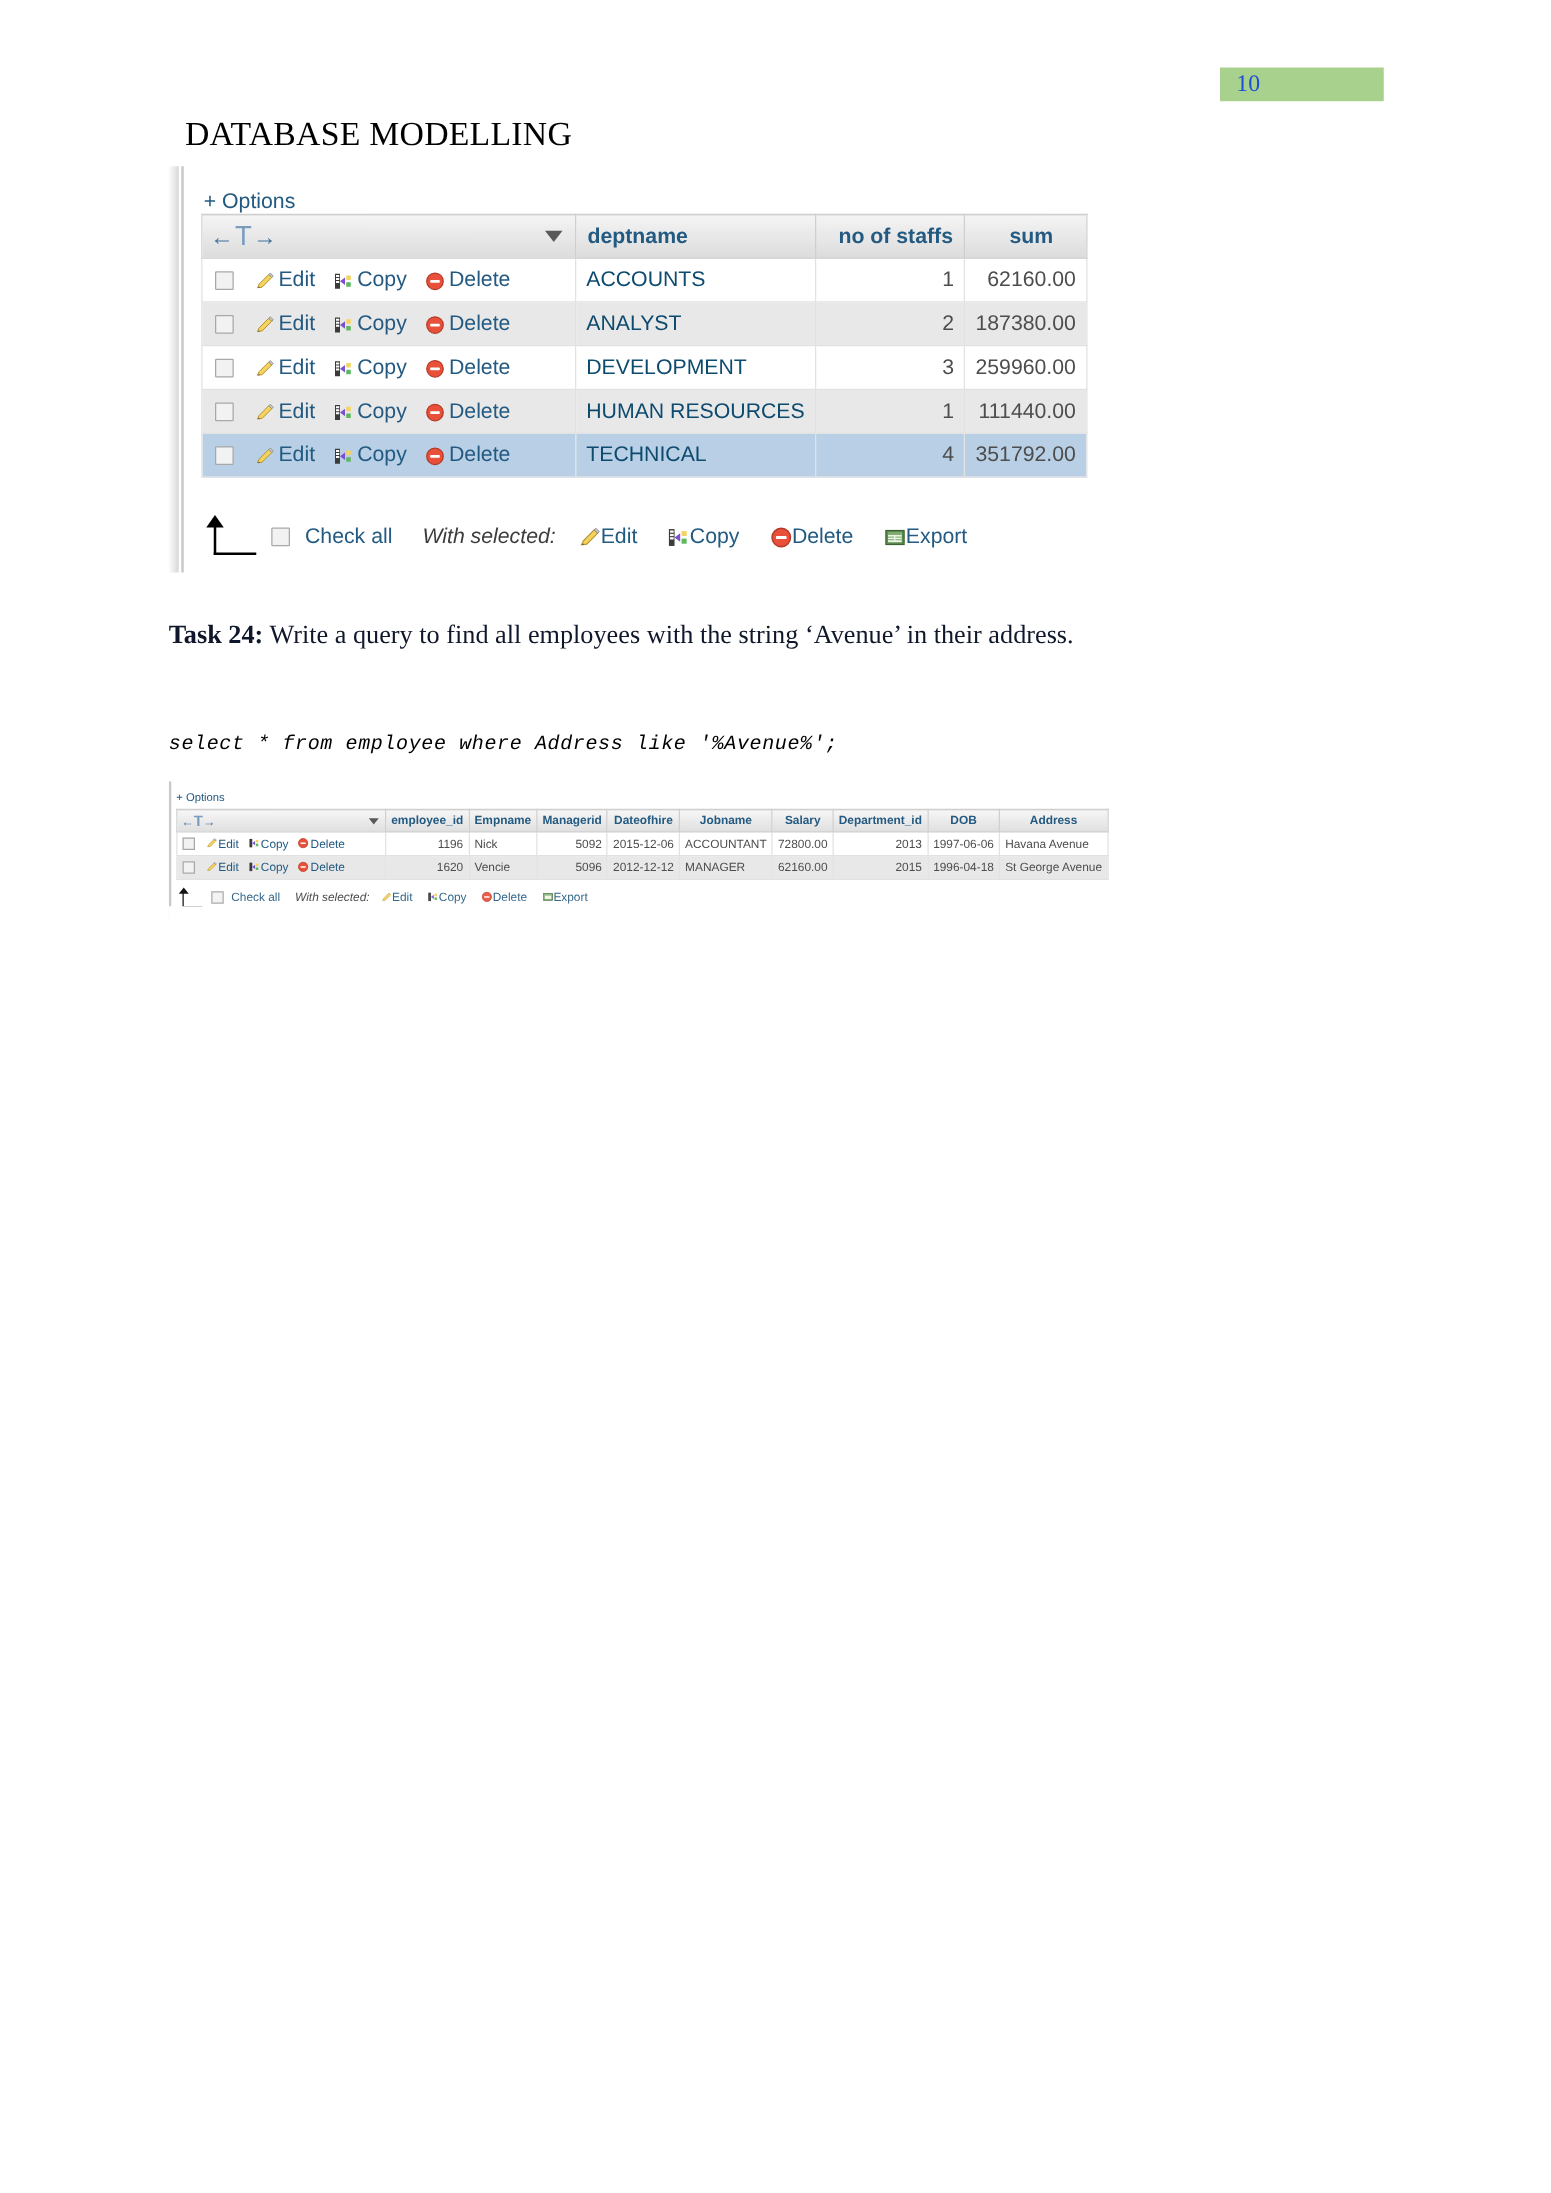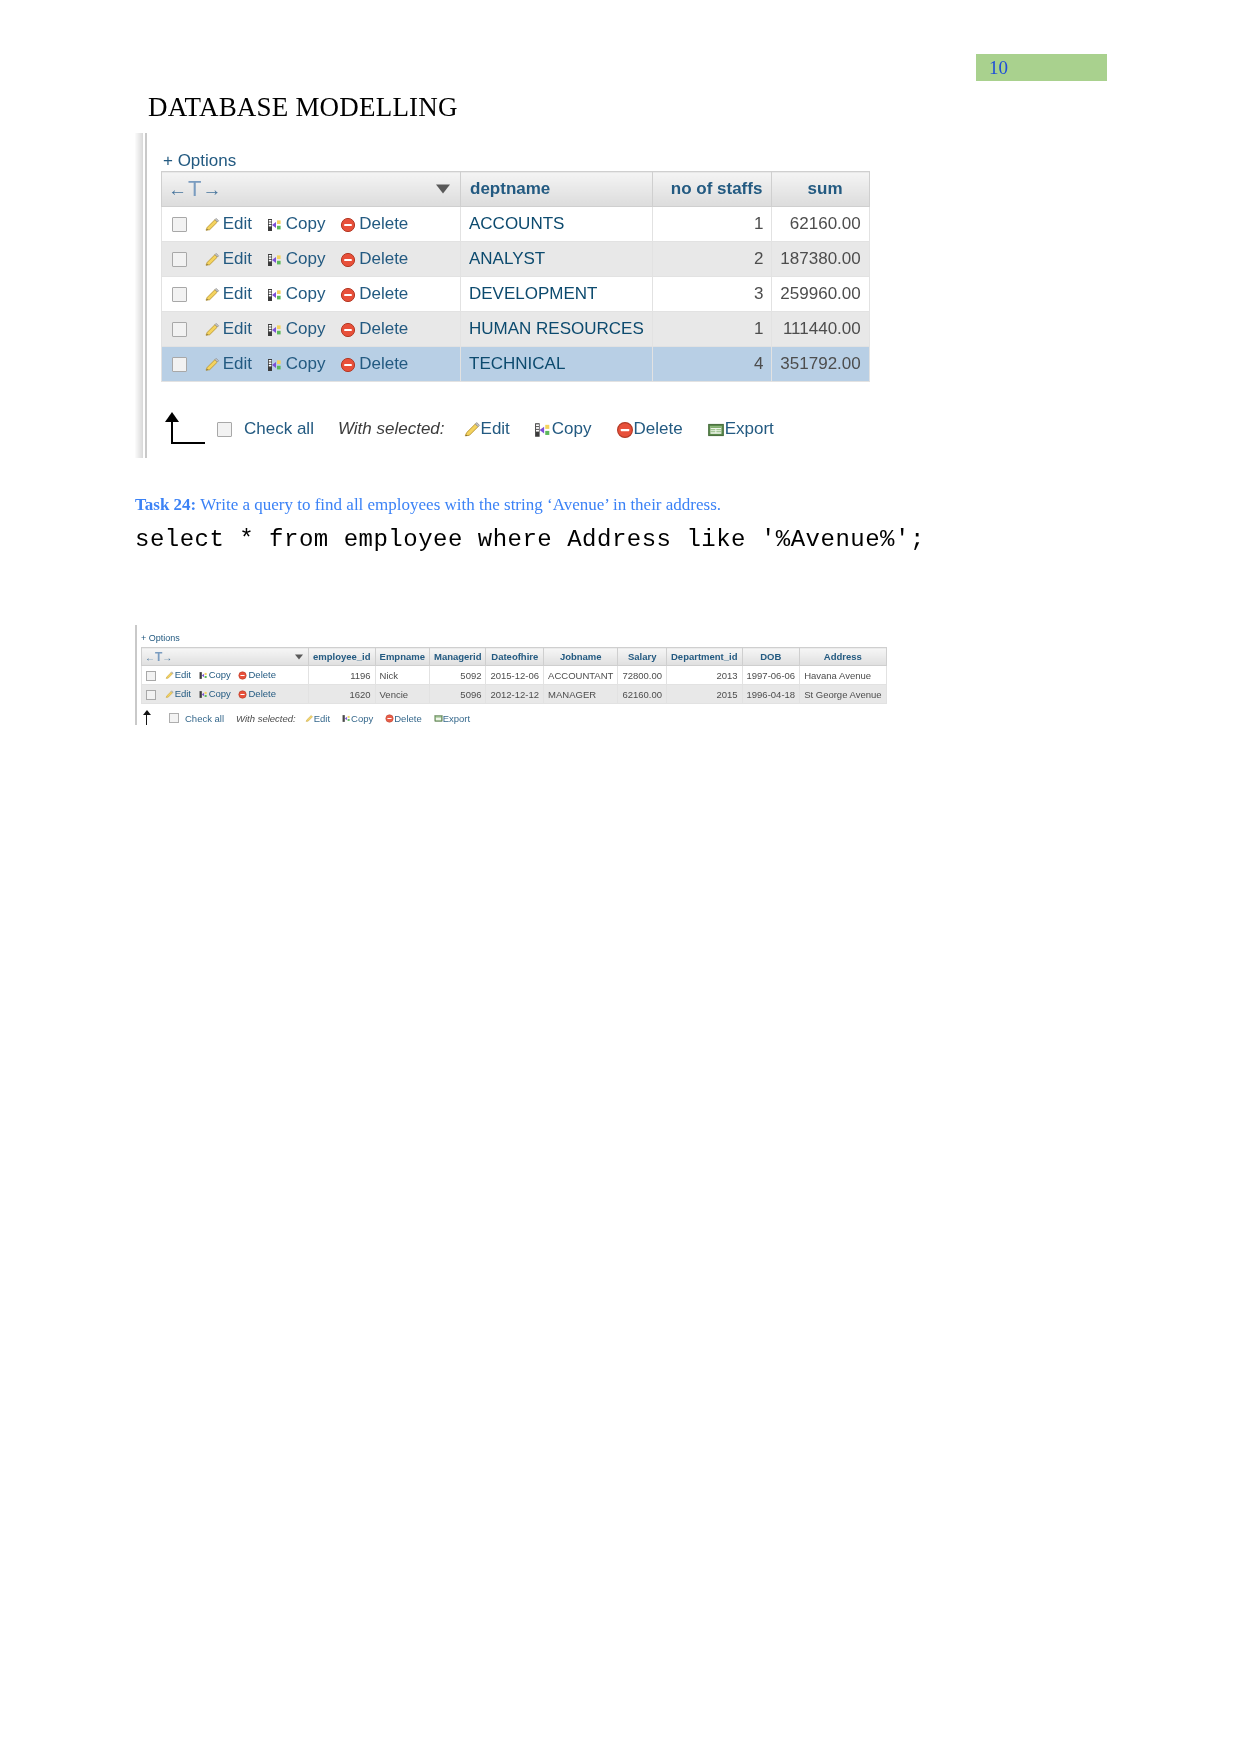--- a/index.html
+++ b/index.html
@@ -203,34 +203,35 @@
   }
   .foot-item { margin-right: 24px; white-space: nowrap; color: #235a81; }
   .with-sel { font-style: italic; color: #3c3c3c; margin-right: 18px; }
 
   
   .task-line {
     position: absolute;
     left: 135px;
     top: 495px;
     font-family: "Liberation Serif", serif;
-    font-size: 17px;
-    color: #3b82f6;
+    font-size: 21px;
+    color: #0f172a;
     white-space: nowrap;
   }
   .task-line b { font-weight: bold; }
   .sql-line {
     position: absolute;
     left: 135px;
-    top: 526px;
+    top: 586px;
     font-family: "Liberation Mono", monospace;
-    font-size: 24px;
+    font-size: 16px;
     color: #000;
     letter-spacing: 0.5px;
     white-space: nowrap;
+    font-style: italic;
   }
 
   
   .shot2 {
     position: absolute;
     top: 625px;
     left: 135px;
     width: 818px;
     height: 110px;
     font-family: "Liberation Sans", sans-serif;

